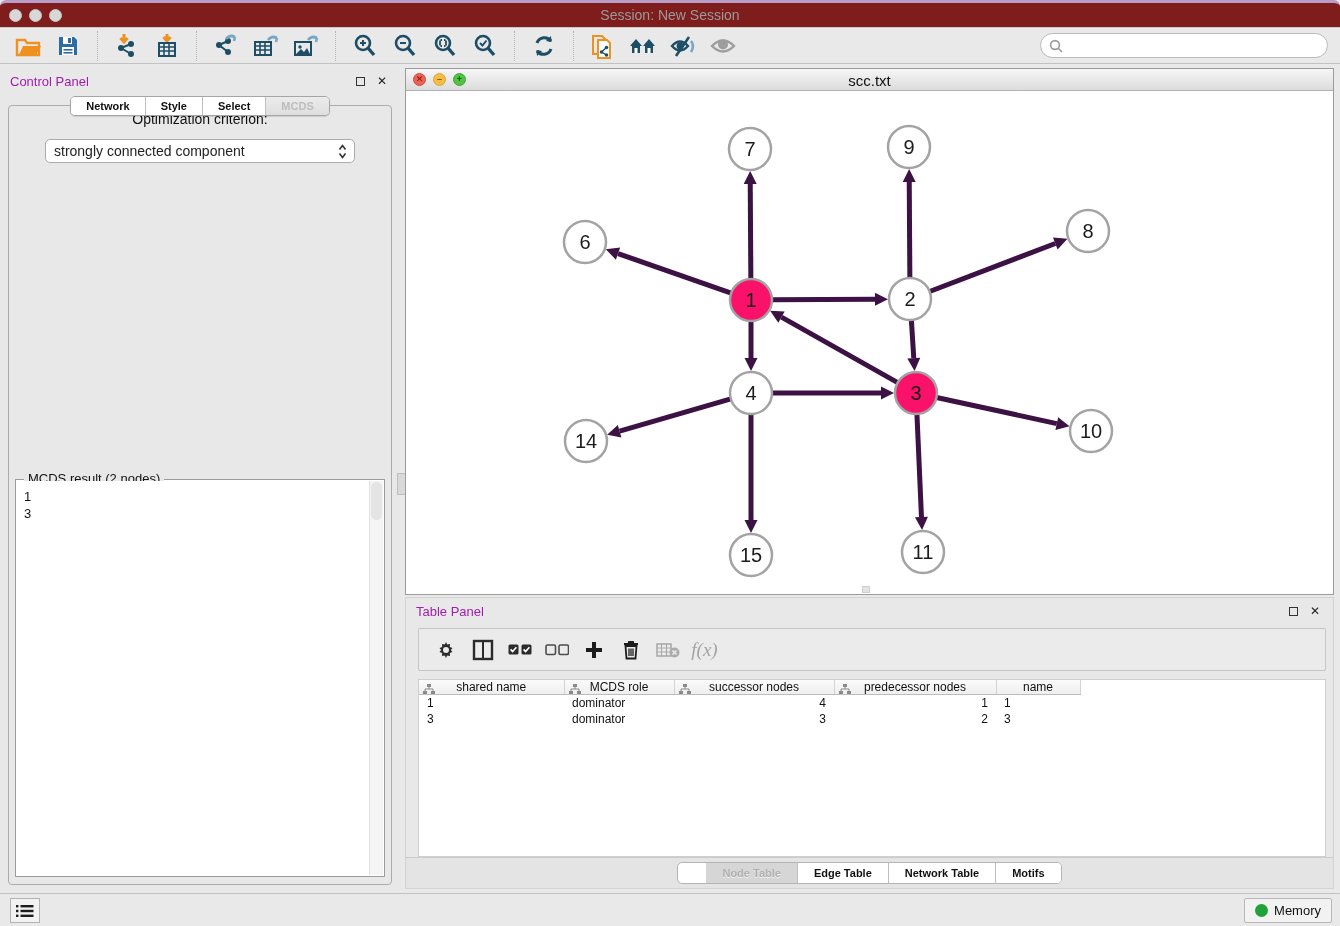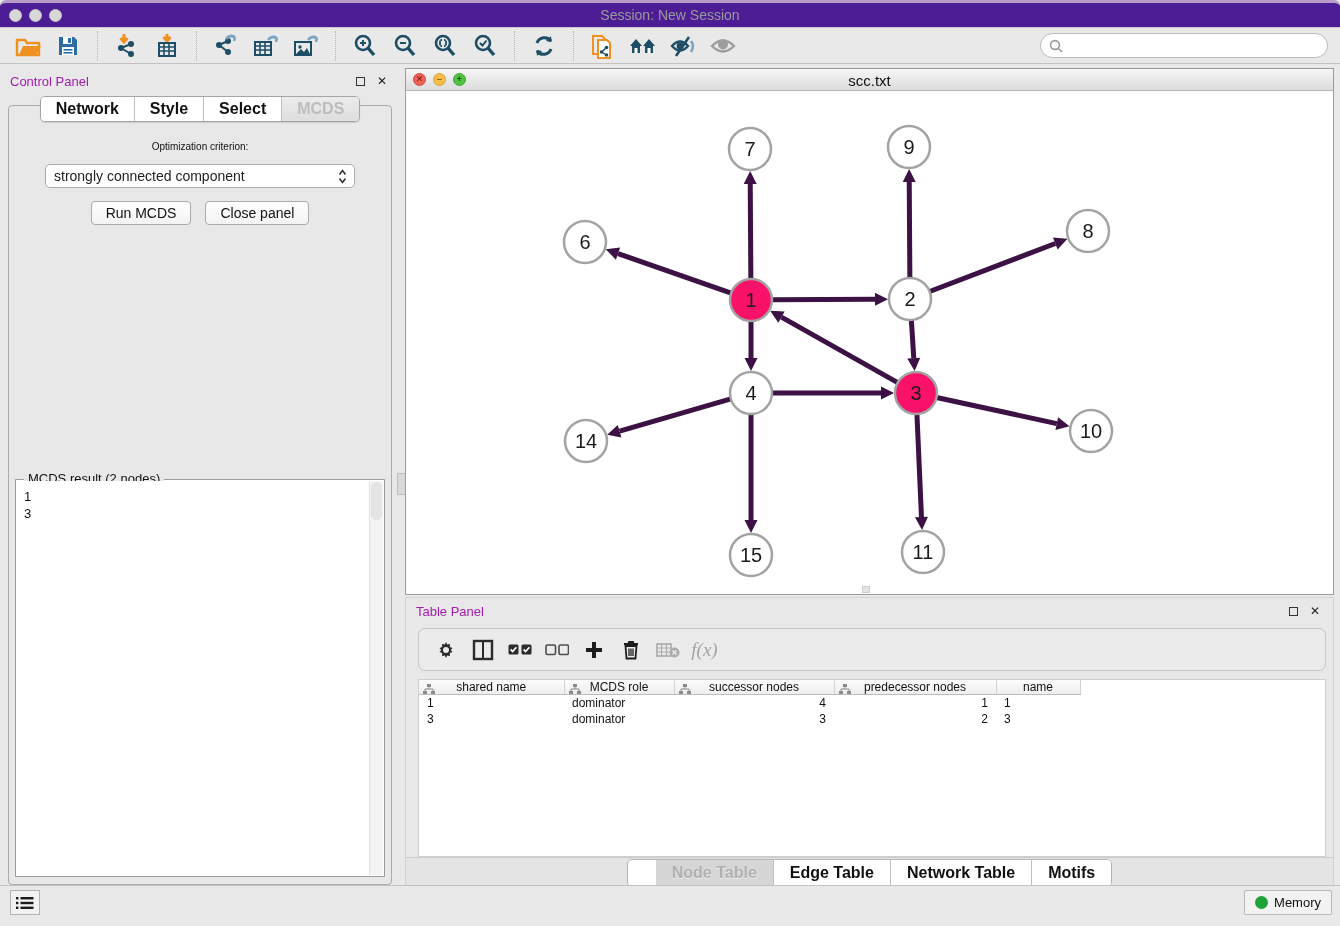--- a/index.html
+++ b/index.html
@@ -4,21 +4,21 @@
 <style>
   * { margin:0; padding:0; box-sizing:border-box; }
   html,body { width:1340px; height:926px; overflow:hidden; }
   body {
     font-family:"Liberation Sans","DejaVu Sans",sans-serif;
     background:#e9e9e9; color:#222; position:relative;
     border-top:3px solid #b79dc8; border-radius:6px 6px 0 0;
   }
 
   
-  .titlebar { height:25px; background:#4c1d95; position:relative;
+  .titlebar { height:25px; background:#7f1d1d; position:relative;
     border-bottom:1px solid #c9c9c9; }
   .titlebar .title { position:absolute; left:0; right:0; top:4px; text-align:center;
     color:#9a9a9a; font-size:14px; }
   .lights { position:absolute; left:9px; top:6px; display:flex; gap:7px; }
   .light { width:13px; height:13px; border-radius:50%; background:#d8d8d8;
     border:1px solid #c2c2c2; }
 
   
   .toolbar { height:36px; background:#e9e9e9; border-bottom:1px solid #c2c2c2;
     display:flex; align-items:center; padding:0 8px; position:relative; }
@@ -37,29 +37,29 @@
     font-size:13px; color:#a21caf; }
   .panel-head .spacer { flex:1; }
   .wbtn { width:16px; height:14px; margin-left:6px; display:flex; align-items:center;
     justify-content:center; color:#222; font-size:12px; font-weight:bold; }
   .float-glyph { width:9px; height:9px; border:1.5px solid #333; display:inline-block; }
   .close-glyph::after { content:"✕"; font-size:12px; font-weight:bold; color:#222; }
 
   .cp-tabs { display:flex; justify-content:center; position:relative; z-index:2; margin-top:2px; }
   .segctl { display:inline-flex; border:1px solid #a5a5a5; border-radius:5px;
     overflow:hidden; background:#fff; box-shadow:0 1px 1px rgba(0,0,0,.12); }
-  .seg { padding:3px 15px; font-size:16px; font-weight:bold; color:#111;
+  .seg { padding:3px 15px; font-size:11px; font-weight:bold; color:#111;
     border-left:1px solid #bfbfbf; background:#fff; cursor:default; }
   .seg:first-child { border-left:none; }
   .seg.active-disabled { background:linear-gradient(#ececec,#dedede); color:#bdbdbd;
     font-weight:bold; }
 
   .cp-body { position:absolute; left:8px; right:8px; top:37px; bottom:10px;
     border:1px solid #ababab; border-radius:4px; background:#e8e8e8; }
-  .opt-label { text-align:center; margin-top:35px; font-size:10px; color:#111; }
+  .opt-label { text-align:center; margin-top:5px; font-size:14px; color:#111; }
   .combo { margin:12px auto 0; width:310px; height:24px; background:#fff;
     border:1px solid #ababab; border-radius:5px; display:flex; align-items:center;
     padding:0 8px; font-size:14px; position:relative; }
   .combo .stepper { position:absolute; right:7px; top:4px; }
   .btn-row { display:flex; justify-content:center; gap:14px; margin-top:13px; }
   .pushbtn { background:linear-gradient(#ffffff,#f3f3f3); border:1px solid #ababab;
     border-radius:4px; padding:3px 14px; font-size:14px; color:#111;
     font-family:inherit; }
 
   .result-group { position:absolute; left:6px; right:6px; top:373px; bottom:7px;
@@ -94,21 +94,21 @@
   .tl-close::after { content:"✕"; } .tl-min::after { content:"–"; } .tl-zoom::after { content:"+"; }
   .canvas { position:absolute; inset:22px 0 0 0; background:#fff; }
   .canvas svg { display:block; }
   .canvas .hgrip { position:absolute; bottom:1px; left:456px; width:8px; height:7px;
     background:#e3e3e3; border:1px solid #cfcfcf; }
 
   
   .table-panel { position:absolute; left:405px; top:594px; width:929px; height:292px;
     background:#e8e8e8; border:1px solid #d2d2d2; }
   .tp-toolbar { position:absolute; left:12px; right:7px; top:30px; height:43px;
-    border:1px solid #c6c6c6; border-radius:7px; background:#ebebeb;
+    border:1px solid #c6c6c6; border-radius:1px; background:#ebebeb;
     display:flex; align-items:center; gap:0; padding:0 8px; }
   .tp-btn { width:37px; height:36px; display:flex; align-items:center; justify-content:center; }
   .fx { font-family:"Liberation Serif","DejaVu Serif",serif; font-style:italic;
     font-size:19px; color:#a3a3a3; }
   .tp-tablewrap { position:absolute; left:12px; right:7px; top:81px; bottom:31px;
     background:#fff; border:1px solid #cfcfcf; overflow:hidden; }
   table.datatable { border-collapse:collapse; table-layout:fixed; width:661px; font-size:12px; }
   table.datatable th { height:14px; background:linear-gradient(#fbfbfb,#eeeeee);
     border-right:1px solid #d4d4d4; border-bottom:1px solid #bdbdbd;
     font-weight:normal; color:#111; text-align:right; position:relative; font-size:12px; }
@@ -119,21 +119,21 @@
   td.al{text-align:left} td.ar{text-align:right}
 
   .tp-tabs { position:absolute; left:0; right:0; bottom:0; height:31px; background:#e4e4e4;
     border-top:1px solid #cbcbcb; display:flex; align-items:center; justify-content:center; }
   .tp-tabs .segctl { box-shadow:none; border-color:#b4b4b4; }
   .tp-tabs .seg { padding:4px 16px; }
   .tp-tabs .seg.active-disabled { background:#d6d6d6; color:#b0b0b0;
     text-shadow:0 1px 0 #efefef;margin-left:28px; }
 
   
-  .statusbar { position:absolute; left:0; right:0; bottom:0; height:41px;
+  .statusbar { position:absolute; left:0; right:0; bottom:0; height:33px;
     background:#e9e9e9; border-top:1px solid #c2c2c2; }
   .list-btn { position:absolute; left:10px; top:4px; width:30px; height:25px;
     background:#f2f2f2; border:1px solid #b3b3b3; display:flex; align-items:center;
     justify-content:center; }
   .memory-btn { position:absolute; right:8px; top:4px; height:25px;
     background:#f2f2f2; border:1px solid #b9b9b9; border-radius:2px;
     display:flex; align-items:center; gap:6px; padding:0 10px; font-size:13px; color:#111; }
   .memdot { width:13px; height:13px; border-radius:50%; }
 </style>
 </head>
@@ -307,24 +307,20 @@
   <div class="cp-body">
     <div class="opt-label">Optimization criterion:</div>
     <div class="combo">
       <span>strongly connected component</span>
       <span class="stepper">
         <svg width="9" height="15" viewBox="0 0 9 15">
           <path d="M1.5 5.5 L4.5 1.5 L7.5 5.5" fill="none" stroke="#333" stroke-width="1.6"></path>
           <path d="M1.5 9.5 L4.5 13.5 L7.5 9.5" fill="none" stroke="#333" stroke-width="1.6"></path>
         </svg>
       </span>
-    </div>
-    <div class="btn-row">
-      <button class="pushbtn">Run MCDS</button>
-      <button class="pushbtn">Close panel</button>
     </div>
     <div class="result-group">
       <div class="result-legend">MCDS result (2 nodes)</div>
       <div class="result-area" id="result-area">
           <div>1</div>
           <div>3</div>
         </div>
       <div class="result-scroll">
           <div class="thumb"></div>
         </div>

